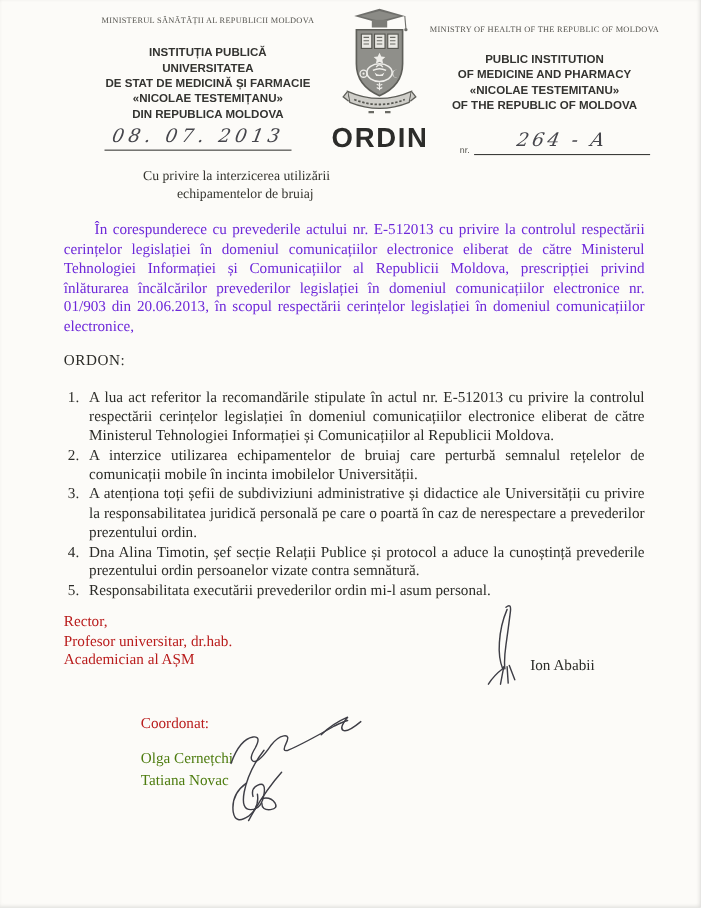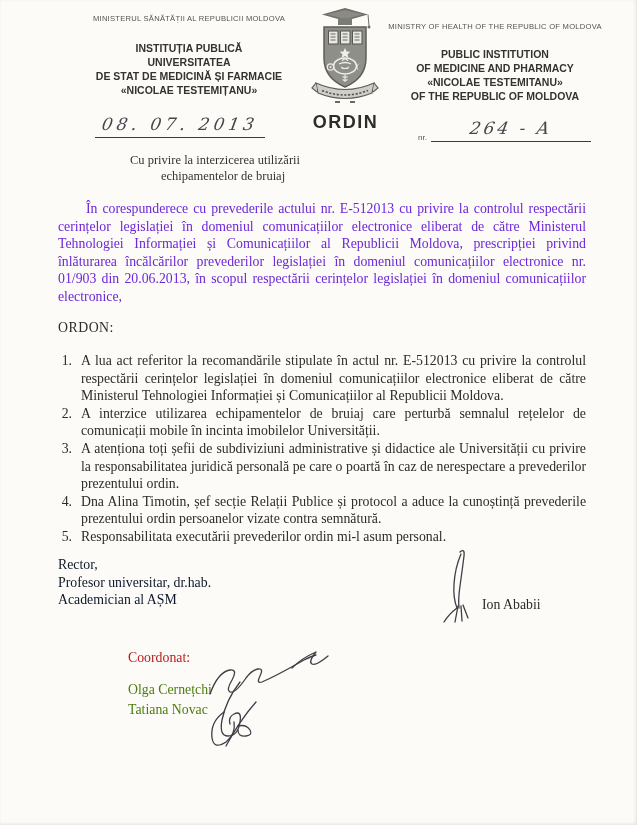--- a/index.html
+++ b/index.html
@@ -11,35 +11,35 @@
     overflow:hidden;
     box-shadow:inset -2px 0 3px rgba(0,0,0,.06), inset 0 -2px 3px rgba(0,0,0,.05);
     font-family:"Liberation Serif", serif;
     color:#2e2e2c;
   }
   
   .hdr-col{position:absolute;text-align:center;}
   .hdr-left{left:58px;top:14px;width:262px;}
   .hdr-right{left:382px;top:22px;width:226px;text-align:center;}
   .ministry{
-    font-family:Liberation Sans, sans-serif;
+    font-family:Liberation Serif, serif;
     font-size:7.6px;letter-spacing:.25px;color:#55544f;
     white-space:nowrap;
   }
   .inst{
     font-family:"Liberation Sans", sans-serif;
     font-weight:bold;font-size:10.5px;line-height:14px;
     color:#333330;margin-top:18px;
   }
   .hdr-right .inst{margin-top:16px;}
   .emblem-wrap{position:absolute;left:305px;top:6px;width:80px;height:100px;}
   .ordin-title{
     position:absolute;left:288px;top:112px;width:115px;
     font-family:"Liberation Sans", sans-serif;
-    font-weight:bold;font-size:18px;letter-spacing:1.5px;
+    font-weight:bold;font-size:25px;letter-spacing:1.5px;
     color:#2c2c2a;text-align:center;
   }
   
   .hand{
     font-family:"DejaVu Serif", serif;
     font-style:italic;color:#46464c;
     display:inline-block;transform:skewX(-10deg);
   }
   .date-line{
     position:absolute;left:95px;top:114px;width:170px;
@@ -72,40 +72,41 @@
     font-size:13.8px;letter-spacing:.5px;color:#2c2c28;
   }
   .order-list{
     position:absolute;left:58px;top:352px;width:528px;
     font-size:13.8px;line-height:17.6px;color:#2c2c28;
   }
   .order-item{display:flex;}
   .order-item .num{width:14px;flex:none;margin-right:9px;text-align:right;}
   .order-item .txt{flex:1;text-align:justify;}
   
-  .rector-block{position:absolute;left:58px;top:556px;font-size:13.8px;line-height:17.6px;color:#0f172a;}
+  .rector-block{position:absolute;left:58px;top:556px;font-size:13.8px;line-height:17.6px;color:#b91c1c;}
   .sig-ababii{position:absolute;left:438px;top:548px;width:42px;height:78px;}
   .signer-name{position:absolute;left:482px;top:585px;font-size:13.8px;color:#2c2c28;margin-top:12px;}
   .coord-label{position:absolute;left:128px;top:650px;font-size:13.8px;color:#b91c1c;}
   .coord-names{position:absolute;left:128px;top:680px;font-size:13.8px;line-height:20px;color:#4d7c0f;}
   .sig-coord{position:absolute;left:196px;top:642px;width:150px;height:110px;}
   svg .stroke{fill:none;stroke:#3e3e46;stroke-width:1.3;stroke-linecap:round;stroke-linejoin:round;}
 </style>
 </head>
 <body>
 
 <div class="page">
 
   <div class="hdr-col hdr-left">
     <div class="ministry">MINISTERUL SĂNĂTĂȚII AL REPUBLICII MOLDOVA</div>
     <div class="inst">
       <div>INSTITUȚIA PUBLICĂ</div>
       <div>UNIVERSITATEA</div>
       <div>DE STAT DE MEDICINĂ ȘI FARMACIE</div>
       <div>«NICOLAE TESTEMIȚANU»</div>
+      <div>DIN REPUBLICA MOLDOVA</div>
     </div>
   </div>
 
   <div class="date-line">
     <span class="hand">08. 07. 2013</span>
   </div>
 
   <div class="emblem-wrap">
     <svg viewBox="0 0 80 100" width="80" height="100">
 

